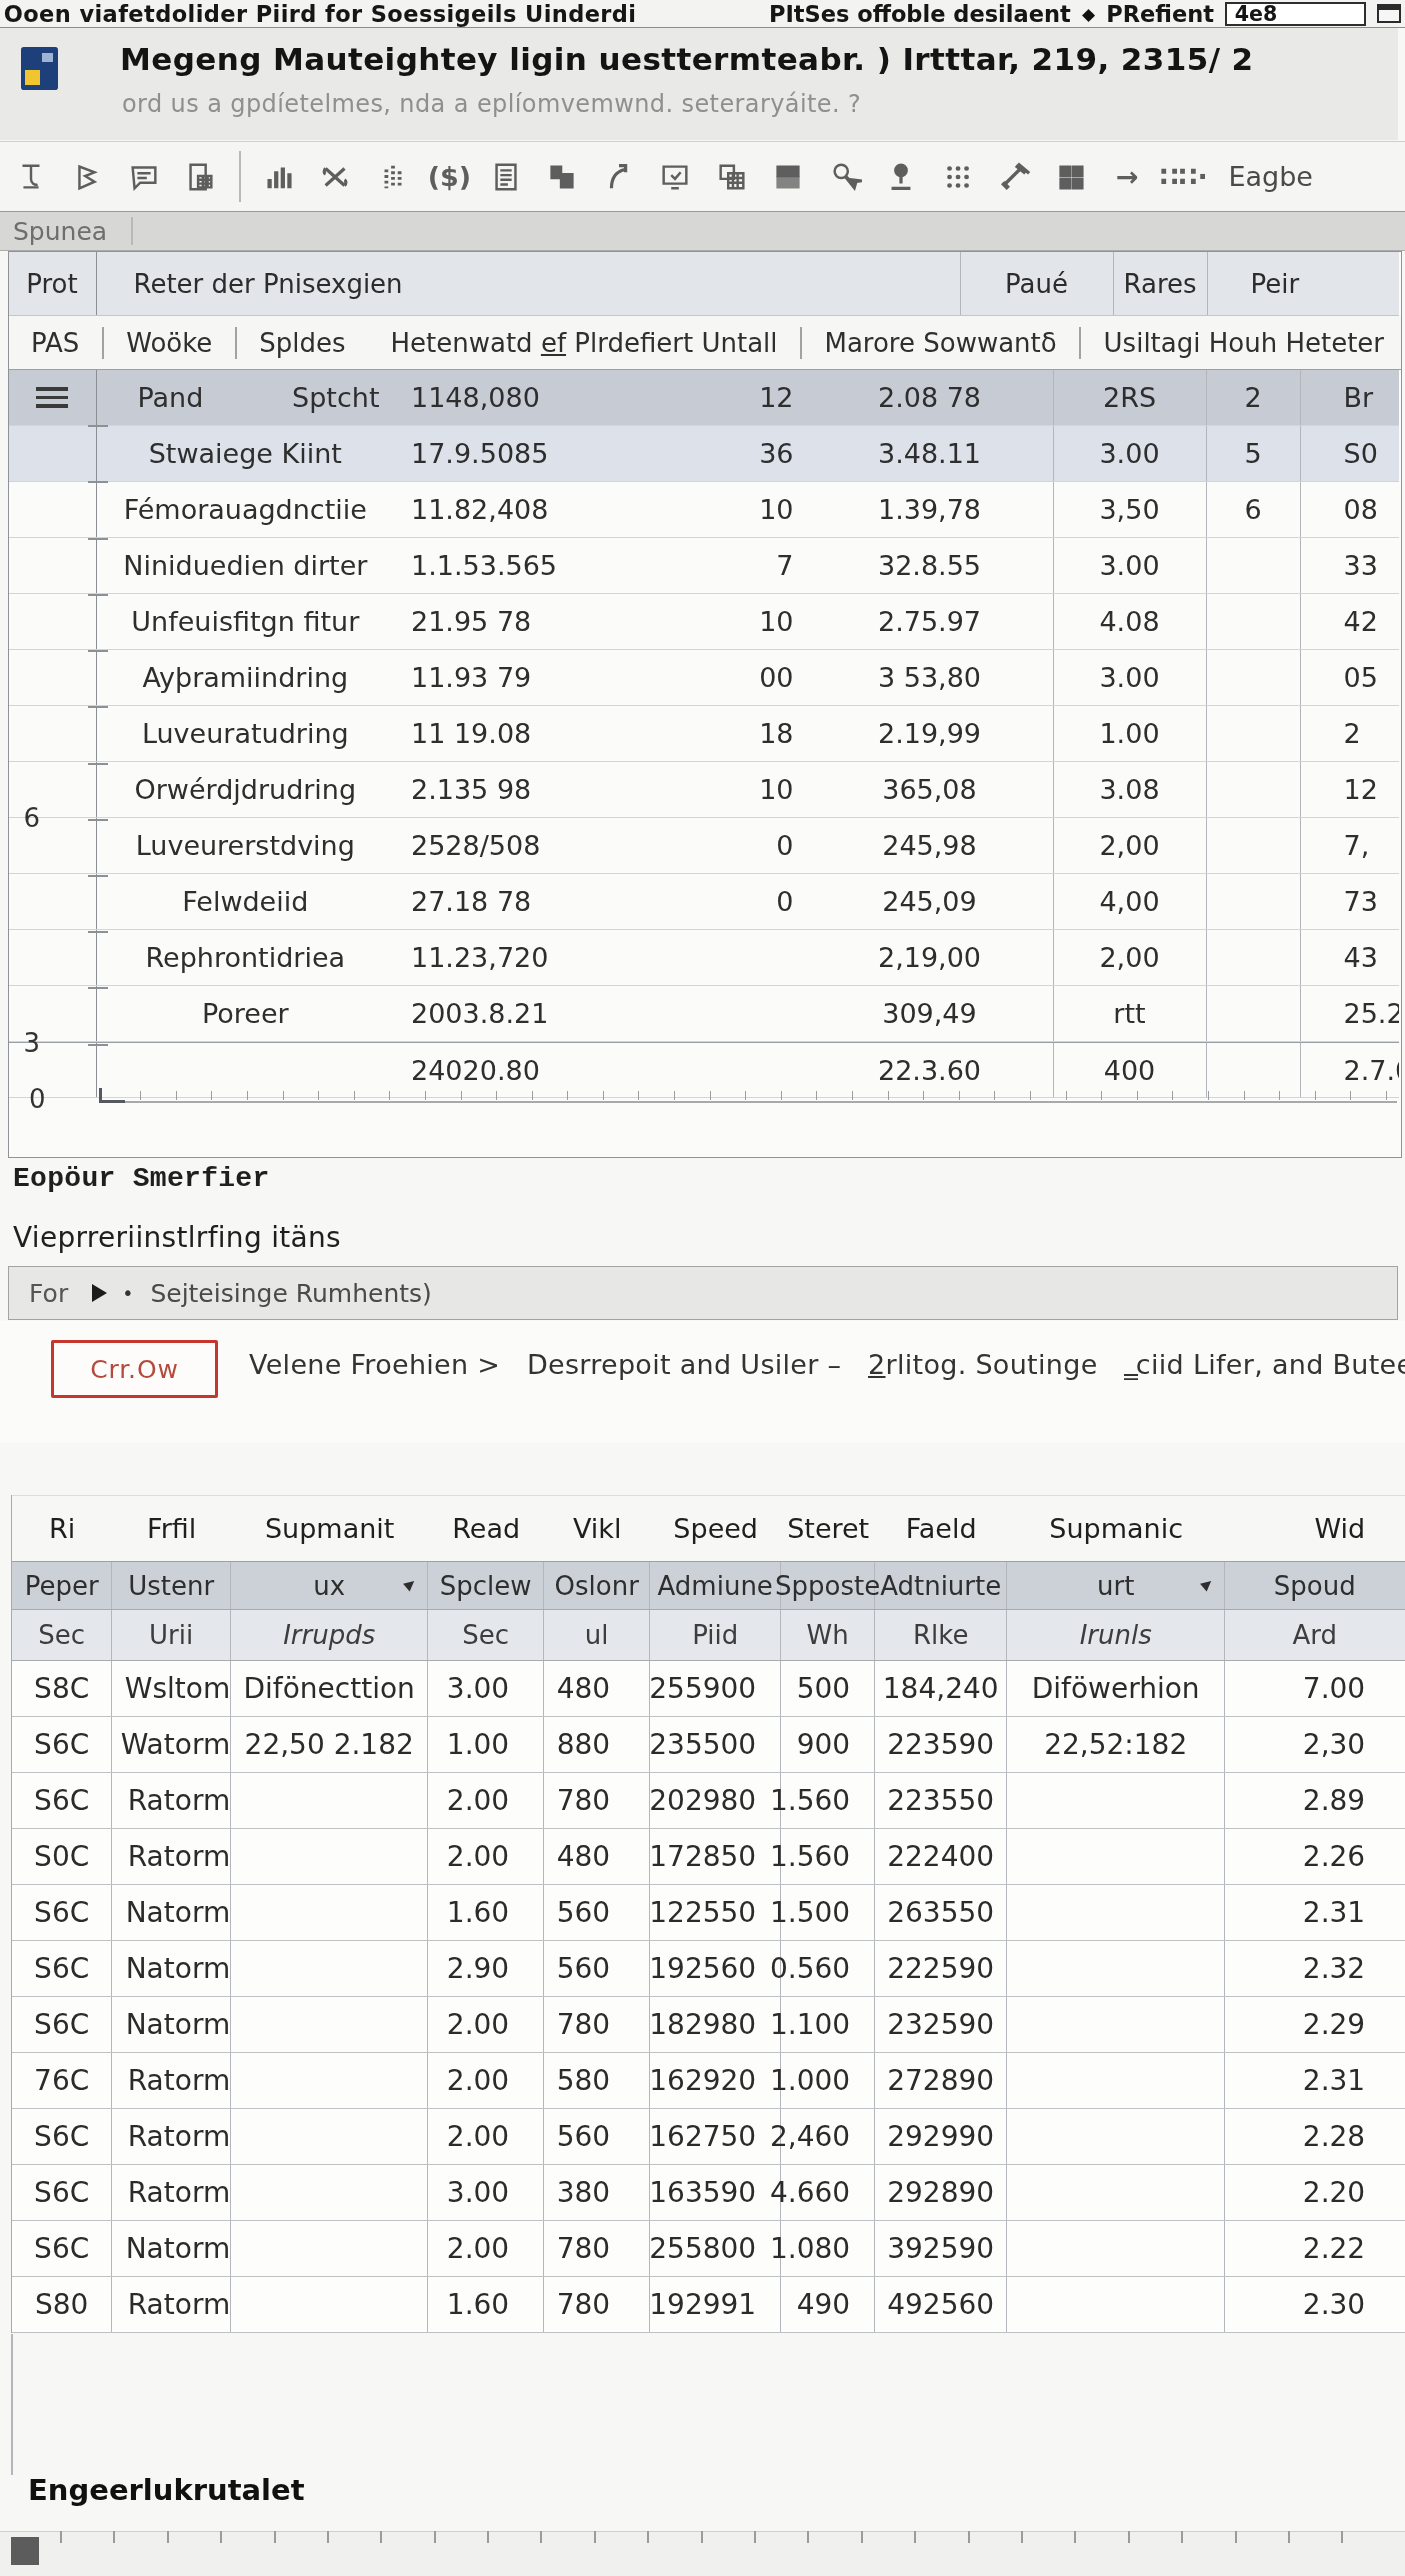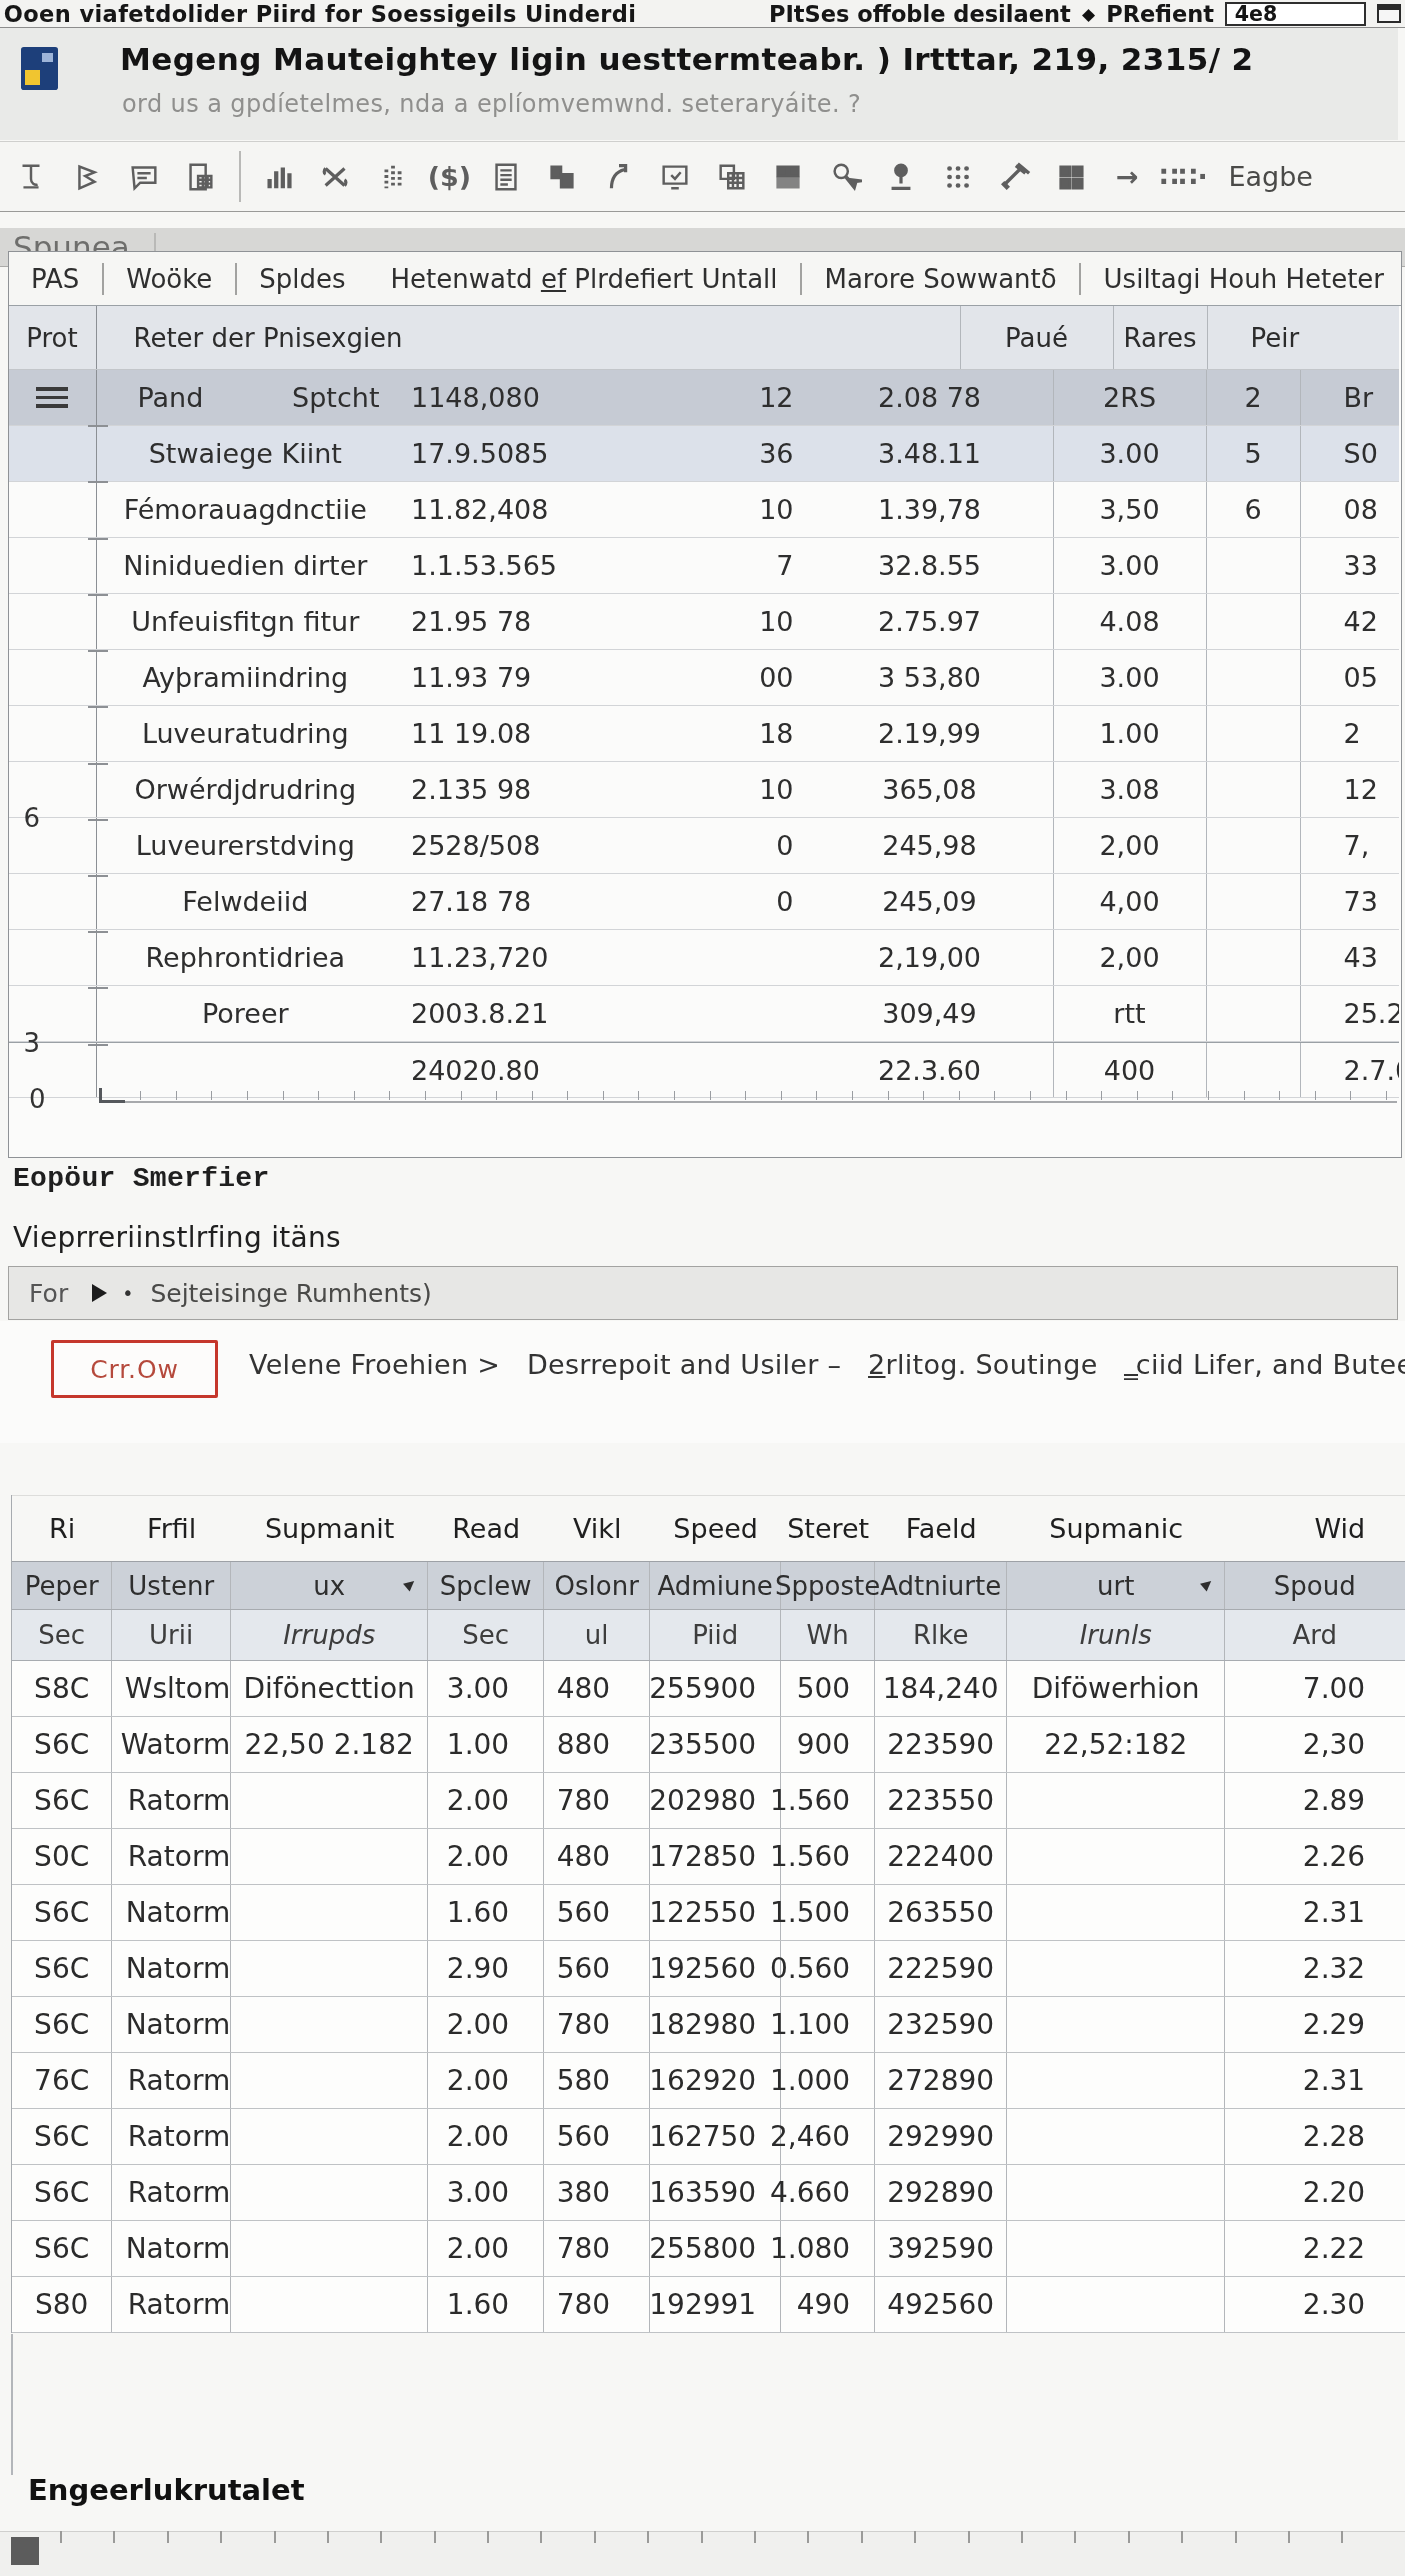--- a/index.html
+++ b/index.html
@@ -33,21 +33,21 @@
              display:flex; align-items:center; gap:21.5px; padding-left:13px; overflow:hidden;}
   .tico { width:35px; height:35px; display:flex; align-items:center; justify-content:center; flex:0 0 auto;}
   .tico svg { width:34px; height:34px; stroke:#5e5e5e; fill:none; stroke-width:2.6; }
   .tico.txt { font-size:27px; color:#5e5e5e; font-weight:600; white-space:nowrap;}
   .tb-div { width:1.9px; height:51px; background:#b9b9b7; flex:0 0 auto;}
   #tb-label { margin-left:5.6px; font-size:27px; color:#4a4a48; white-space:nowrap;}
 
   
   #menubar { left:0; top:212px; width:1405px; height:39px; background:#d7d7d5;
              border-bottom:0.9px solid #ababa9; display:flex; align-items:center;
-             font-size:31px; color:#6e6e6c; white-space:nowrap; overflow:hidden;margin-top:16px;}
+             font-size:25px; color:#6e6e6c; white-space:nowrap; overflow:hidden;}
   #menubar .m1 { padding:0 24px 0 13px; }
   .vsep { width:1.9px; height:28px; background:#b9b9b7; flex:0 0 auto;}
   #menubar .m2 { padding-left:28px; letter-spacing:0.3px;}
 
   
   #panel1 { left:7.5px; top:251px; width:1394px; height:907px; border:1.9px solid #8f9296;
             background:#fbfbfa; overflow:hidden;}
   #tabrow { height:54px; background:#f6f6f4; border-bottom:1.9px solid #9aa0a5; display:flex;
             align-items:center; font-size:26px; color:#2f2f2f; white-space:nowrap; overflow:hidden;}
   #tabrow .tab { padding:0 22.5px; }
@@ -253,40 +253,40 @@
     <span class="tico txt">∷∷·</span>
     <span id="tb-label">Eagbe</span>
   </div>
 
   <div id="menubar" class="abs">
     <span class="m1">Spunea</span>
     <span class="vsep"></span>
   </div>
 
   <div id="panel1" class="abs">
+    <div id="t1-header">
+      <span class="c-prot">Prot</span>
+      <span class="c-main">Reter der Pnisexgien</span>
+      <span class="c-paue">Paué</span>
+      <span class="c-rares">Rares</span>
+      <span class="c-peir">Peir</span>
+    </div>
+
     <div id="tabrow">
       <span class="tab">PAS</span>
       <span class="tsep"></span>
       <span class="tab">Woöke</span>
       <span class="tsep"></span>
       <span class="tab">Spldes</span>
       <span class="gap"></span>
       <span class="tab"><span>Hetenwatd </span><span class="und">ef</span><span> Plrdefiert Untall</span></span>
       <span class="tsep"></span>
       <span class="tab">Marore Sowwantδ</span>
       <span class="tsep"></span>
       <span class="tab">Usiltagi  Houh Heteter</span>
-    </div>
-
-    <div id="t1-header">
-      <span class="c-prot">Prot</span>
-      <span class="c-main">Reter der Pnisexgien</span>
-      <span class="c-paue">Paué</span>
-      <span class="c-rares">Rares</span>
-      <span class="c-peir">Peir</span>
     </div>
     <div id="t1-body">
   <div class="t1-row sel-a">
     <span class="c-prot">
             <div class="hamb">
               <i></i>
               <i></i>
               <i></i>
             </div>
           </span>

